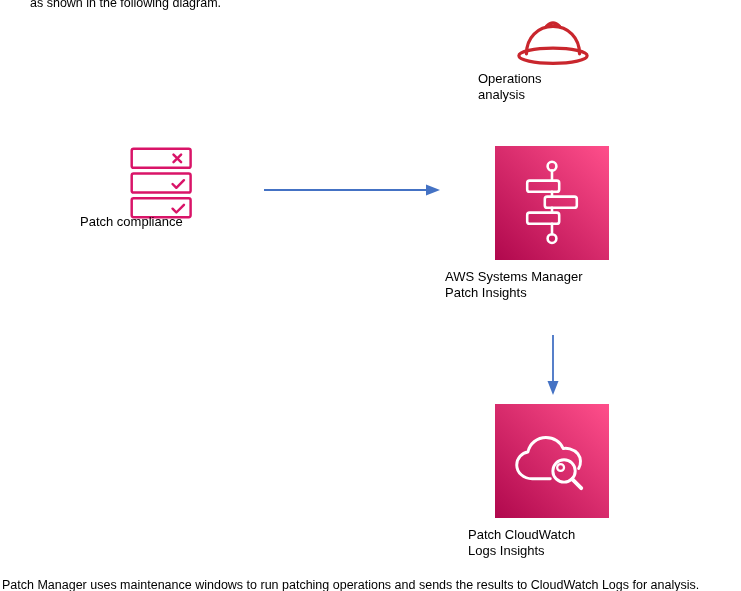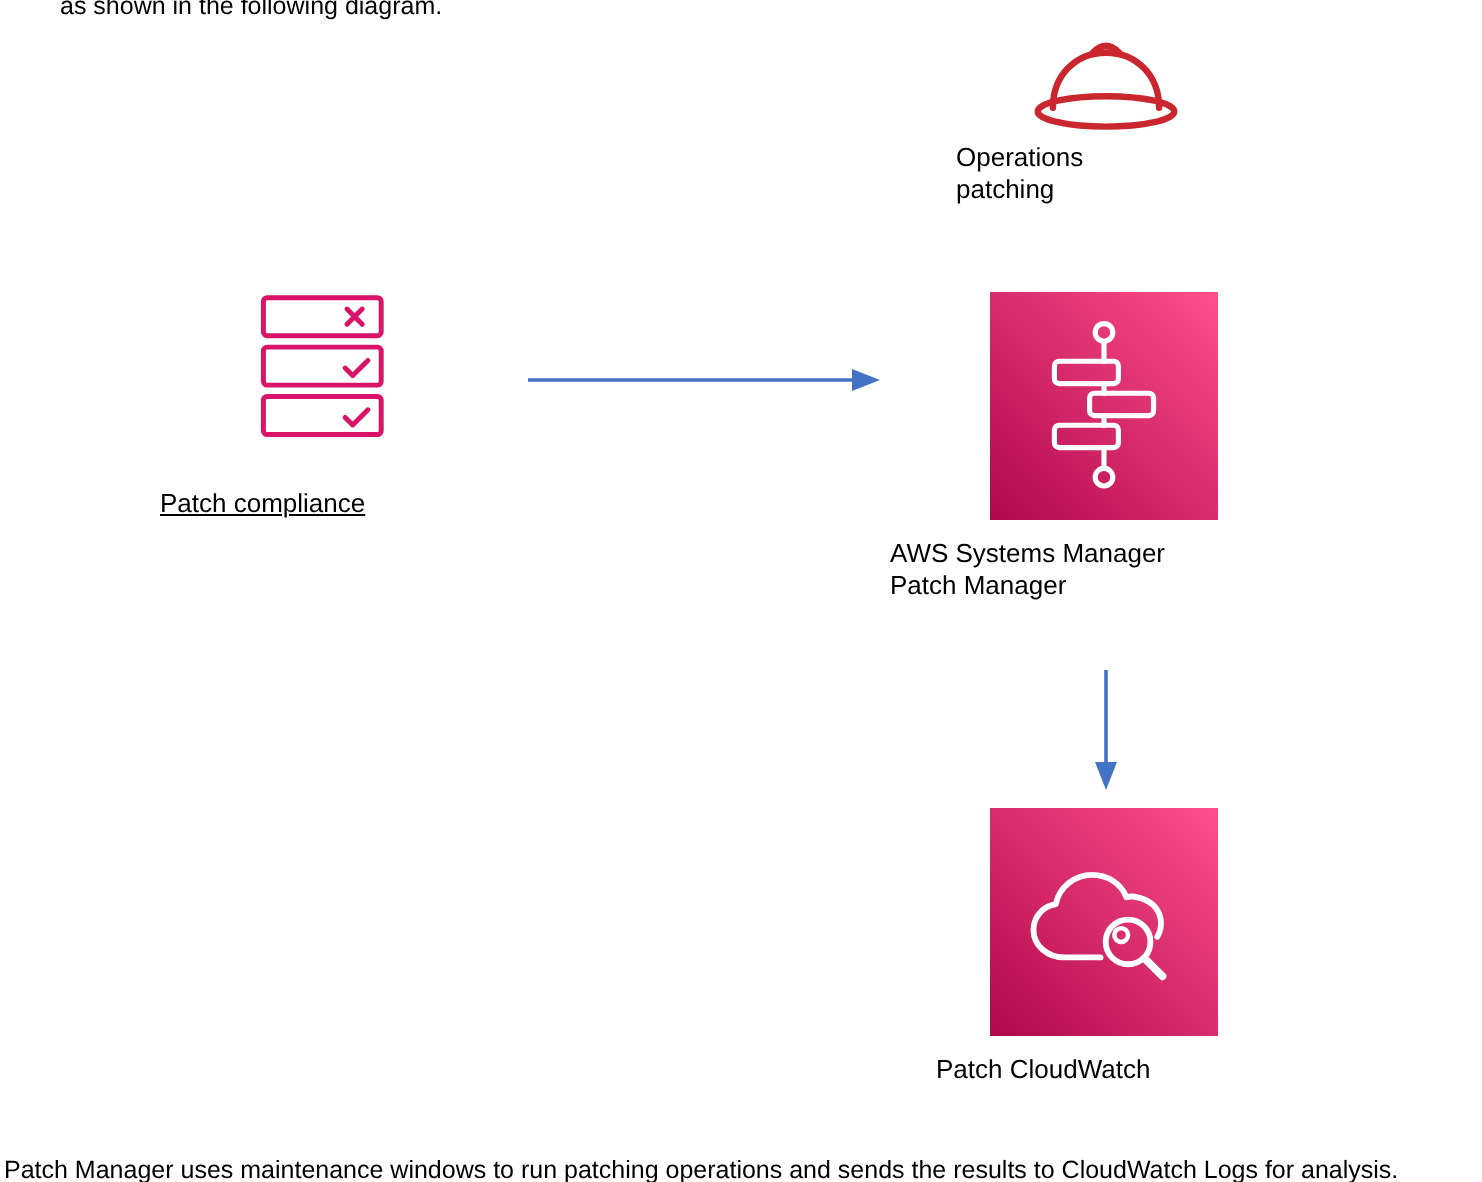--- a/index.html
+++ b/index.html
@@ -61,34 +61,34 @@
 
   <div class="abs" style="left:515px; top:14px;">
     <svg class="hardhat-svg" width="76" height="55" viewBox="0 0 80 58" aria-hidden="true">
       <path class="icon-stroke" stroke-width="3.4" d="M12 42 C12 25 24 13 40 13 C56 13 68 25 68 42"></path>
       <path class="icon-stroke" stroke-width="3.4" d="M33 13 q7 -7 14 0"></path>
       <ellipse class="icon-stroke" stroke-width="3.4" cx="40" cy="44" rx="36" ry="8"></ellipse>
     </svg>
   </div>
   <div class="abs label" style="left:478px; top:71px; width:150px;">
     <div>Operations</div>
-    <div>patching</div>
+    <div>analysis</div>
   </div>
 
   <div class="abs" style="left:124px; top:146px;">
     <svg class="checklist-svg" width="80" height="76" viewBox="0 0 84 80" aria-hidden="true">
       <rect class="icon-stroke" stroke-width="2.6" x="8" y="3" width="62" height="20" rx="2"></rect>
       <rect class="icon-stroke" stroke-width="2.6" x="8" y="29" width="62" height="20" rx="2"></rect>
       <rect class="icon-stroke" stroke-width="2.6" x="8" y="55" width="62" height="20" rx="2"></rect>
       <path class="icon-stroke" stroke-width="2.6" d="M52 9 l8 8 M60 9 l-8 8"></path>
       <path class="icon-stroke" stroke-width="2.6" d="M51 40 l4 4 l8 -8"></path>
       <path class="icon-stroke" stroke-width="2.6" d="M51 66 l4 4 l8 -8"></path>
     </svg>
   </div>
-  <div class="abs label" style="left:80px; top:244px; width:152px;text-decoration:underline;">Patch compliance</div>
+  <div class="abs label" style="left:80px; top:214px; width:152px;">Patch compliance</div>
 
   <svg class="abs arrow-svg" style="left:264px; top:182px;" width="176" height="16" viewBox="0 0 176 16" aria-hidden="true">
     <line x1="0" y1="8" x2="162" y2="8"></line>
     <polygon points="162,2.5 176,8 162,13.5"></polygon>
   </svg>
 
   <div class="abs aws-square" style="left:495px; top:146px;">
     <svg class="white-glyph" width="72" height="88" viewBox="0 0 90 110" aria-hidden="true">
       <circle class="icon-stroke" stroke-width="3.2" cx="45" cy="9" r="5.5"></circle>
       <line class="icon-stroke" stroke-width="3.2" x1="45" y1="14.5" x2="45" y2="27"></line>
@@ -96,35 +96,36 @@
       <line class="icon-stroke" stroke-width="3.2" x1="45" y1="41" x2="45" y2="47"></line>
       <rect class="icon-stroke" stroke-width="3.2" x="36" y="47" width="40" height="14" rx="3"></rect>
       <line class="icon-stroke" stroke-width="3.2" x1="45" y1="61" x2="45" y2="67"></line>
       <rect class="icon-stroke" stroke-width="3.2" x="14" y="67" width="40" height="14" rx="3"></rect>
       <line class="icon-stroke" stroke-width="3.2" x1="45" y1="81" x2="45" y2="94"></line>
       <circle class="icon-stroke" stroke-width="3.2" cx="45" cy="99.5" r="5.5"></circle>
     </svg>
   </div>
   <div class="abs label" style="left:445px; top:269px; width:170px;">
     <div>AWS Systems Manager</div>
-    <div>Patch Manager</div>
+    <div>Patch Insights</div>
   </div>
 
   <svg class="abs arrow-svg" style="left:545px; top:335px;" width="16" height="60" viewBox="0 0 16 60" aria-hidden="true">
     <line x1="8" y1="0" x2="8" y2="46"></line>
     <polygon points="2.5,46 13.5,46 8,60"></polygon>
   </svg>
 
   <div class="abs aws-square" style="left:495px; top:404px;">
     <svg class="white-glyph" width="86" height="69" viewBox="0 0 100 80" aria-hidden="true">
       <path class="icon-stroke" stroke-width="3.4" d="M48 60 H27 C17 60 9 53 9 44 C9 36 15 30 22 29 C24 19 33 12 43 12 C52 12 60 17 63 25 C66 24 75 25 80 31 C84 36 84 43 81 48"></path>
       <circle class="icon-stroke" stroke-width="3.4" cx="64" cy="51" r="13"></circle>
       <circle class="icon-stroke" stroke-width="2.6" cx="60" cy="47" r="4"></circle>
       <line class="icon-stroke" stroke-width="4.5" x1="73.5" y1="60.5" x2="84" y2="71"></line>
     </svg>
   </div>
   <div class="abs label" style="left:468px; top:527px; width:170px;">
     <div>Patch CloudWatch</div>
+    <div>Logs Insights</div>
   </div>
 
   <div class="abs doc-text" style="left:2px; top:577px; width:737px;">Patch Manager uses maintenance windows to run patching operations and sends the results to CloudWatch Logs for analysis.</div>
 
 </div>
 
 </body></html>

